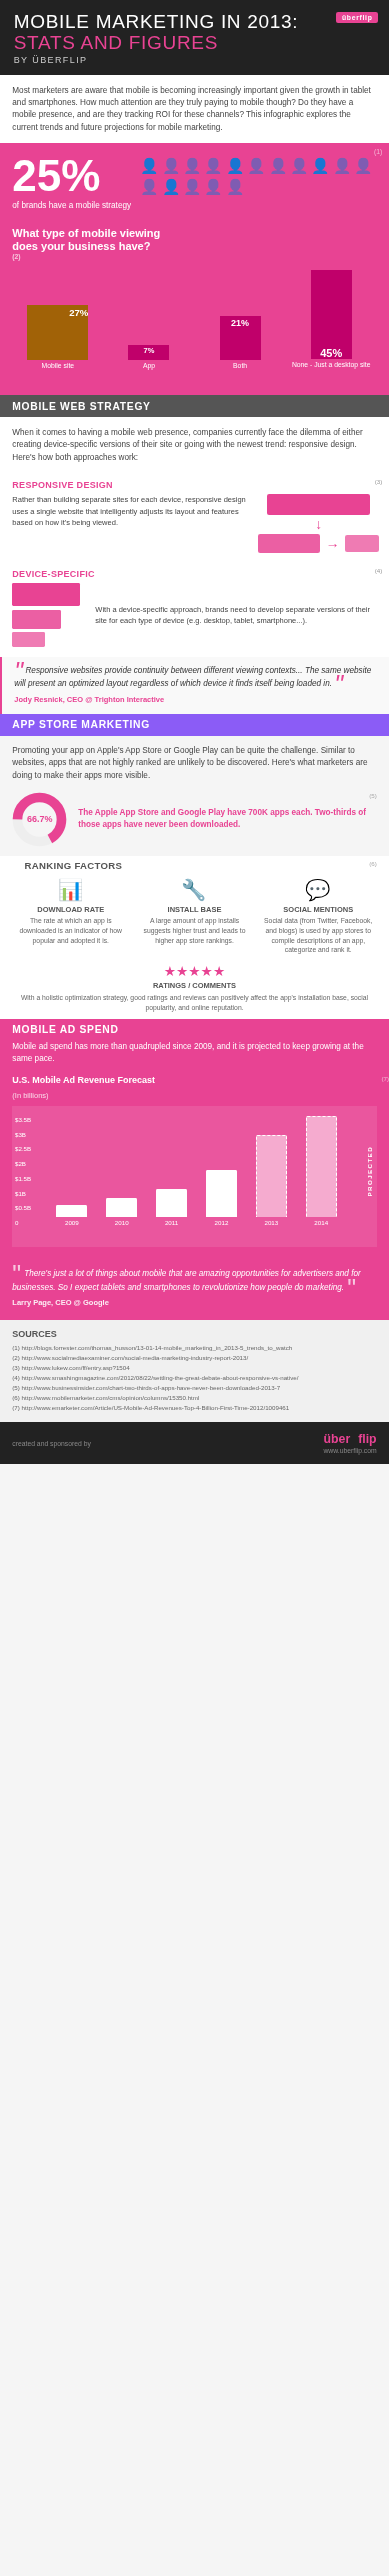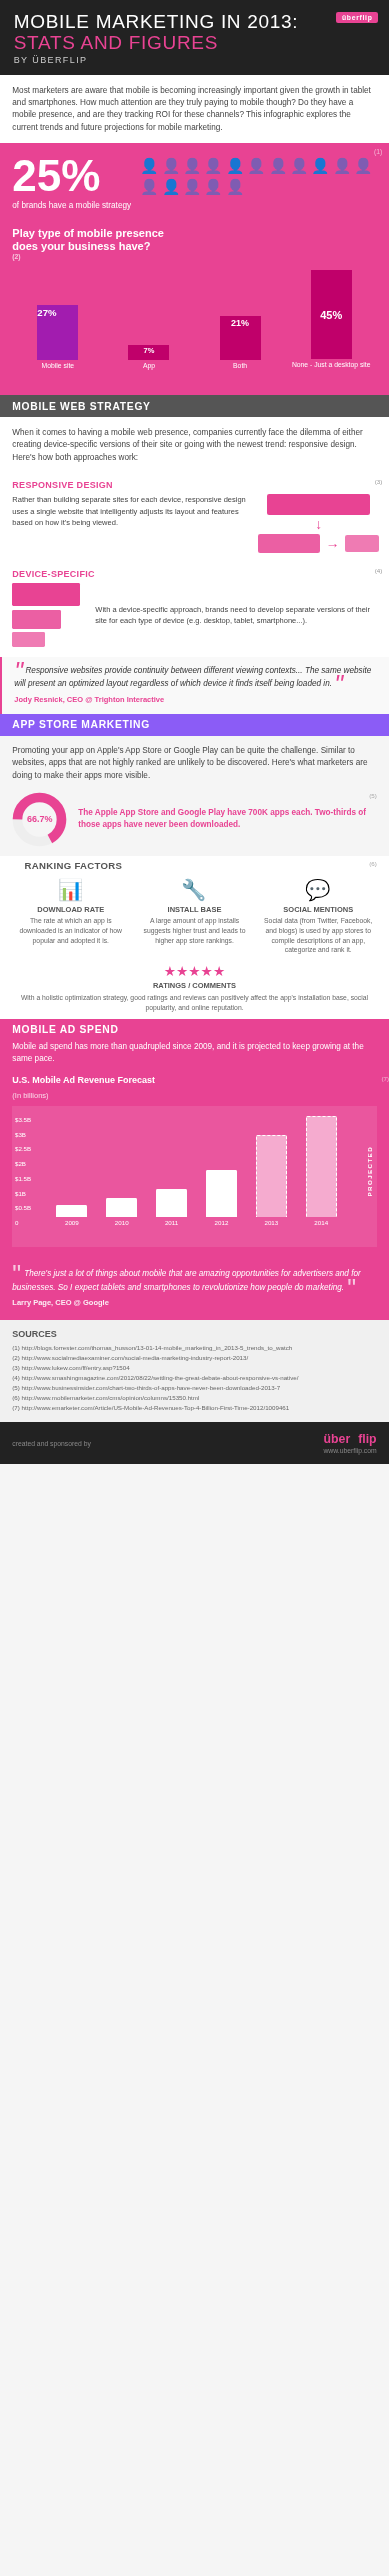--- a/index.html
+++ b/index.html
@@ -397,45 +397,45 @@
     <span class="person-icon">👤</span>
     <span class="person-icon active">👤</span>
     <span class="person-icon">👤</span>
     <span class="person-icon">👤</span>
     <span class="person-icon">👤</span>
   </div>
 </div>
 
 <div class="presence-section">
   <div class="presence-title">
-    <span>Play type of mobile presence</span>
+    <span>What type of mobile viewing</span>
     <span>does your business have?</span>
     <span style="font-size:6.8px;opacity:0.7;">(2)</span>
   </div>
   <div style="display:flex;align-items:flex-end;gap:0;padding-bottom:0;">
     <div style="flex:1;display:flex;flex-direction:column;align-items:center;">
-      <div style="width:41px;height:55px;background:#a21caf;display:flex;align-items:flex-start;justify-content:flex-start;">
+      <div style="width:61px;height:55px;background:#a16207;display:flex;align-items:flex-start;justify-content:flex-end;">
         <span style="color:#fff;font-size:9.6px;font-weight:bold;padding-top:2.7px;">27%</span>
       </div>
       <div style="color:#fff;font-size:6.8px;margin-top:2.7px;text-align:center;">Mobile site</div>
     </div>
     <div style="flex:1;display:flex;flex-direction:column;align-items:center;">
       <div style="width:41px;height:15px;background:#c0006a;display:flex;align-items:flex-start;justify-content:center;">
         <span style="color:#fff;font-size:7.5px;font-weight:bold;padding-top:1.4px;">7%</span>
       </div>
       <div style="color:#fff;font-size:6.8px;margin-top:2.7px;text-align:center;">App</div>
     </div>
     <div style="flex:1;display:flex;flex-direction:column;align-items:center;">
       <div style="width:41px;height:44px;background:#c0006a;display:flex;align-items:flex-start;justify-content:center;">
         <span style="color:#fff;font-size:9px;font-weight:bold;padding-top:2.7px;">21%</span>
       </div>
       <div style="color:#fff;font-size:6.8px;margin-top:2.7px;text-align:center;">Both</div>
     </div>
     <div style="flex:1;display:flex;flex-direction:column;align-items:center;">
-      <div style="width:41px;height:89px;background:#c0006a;display:flex;align-items:center;justify-content:center;">
+      <div style="width:41px;height:89px;background:#c0006a;display:flex;align-items:flex-end;justify-content:center;">
         <span style="color:#fff;font-size:11px;font-weight:bold;padding-top:2.7px;">45%</span>
       </div>
       <div style="color:#fff;font-size:6.8px;margin-top:2.7px;text-align:center;line-height:1.2;">None - Just a desktop site</div>
     </div>
   </div>
   <div style="height:13.7px;"></div>
 </div>
 
 <div class="section-header">Mobile Web Strategy</div>
 

